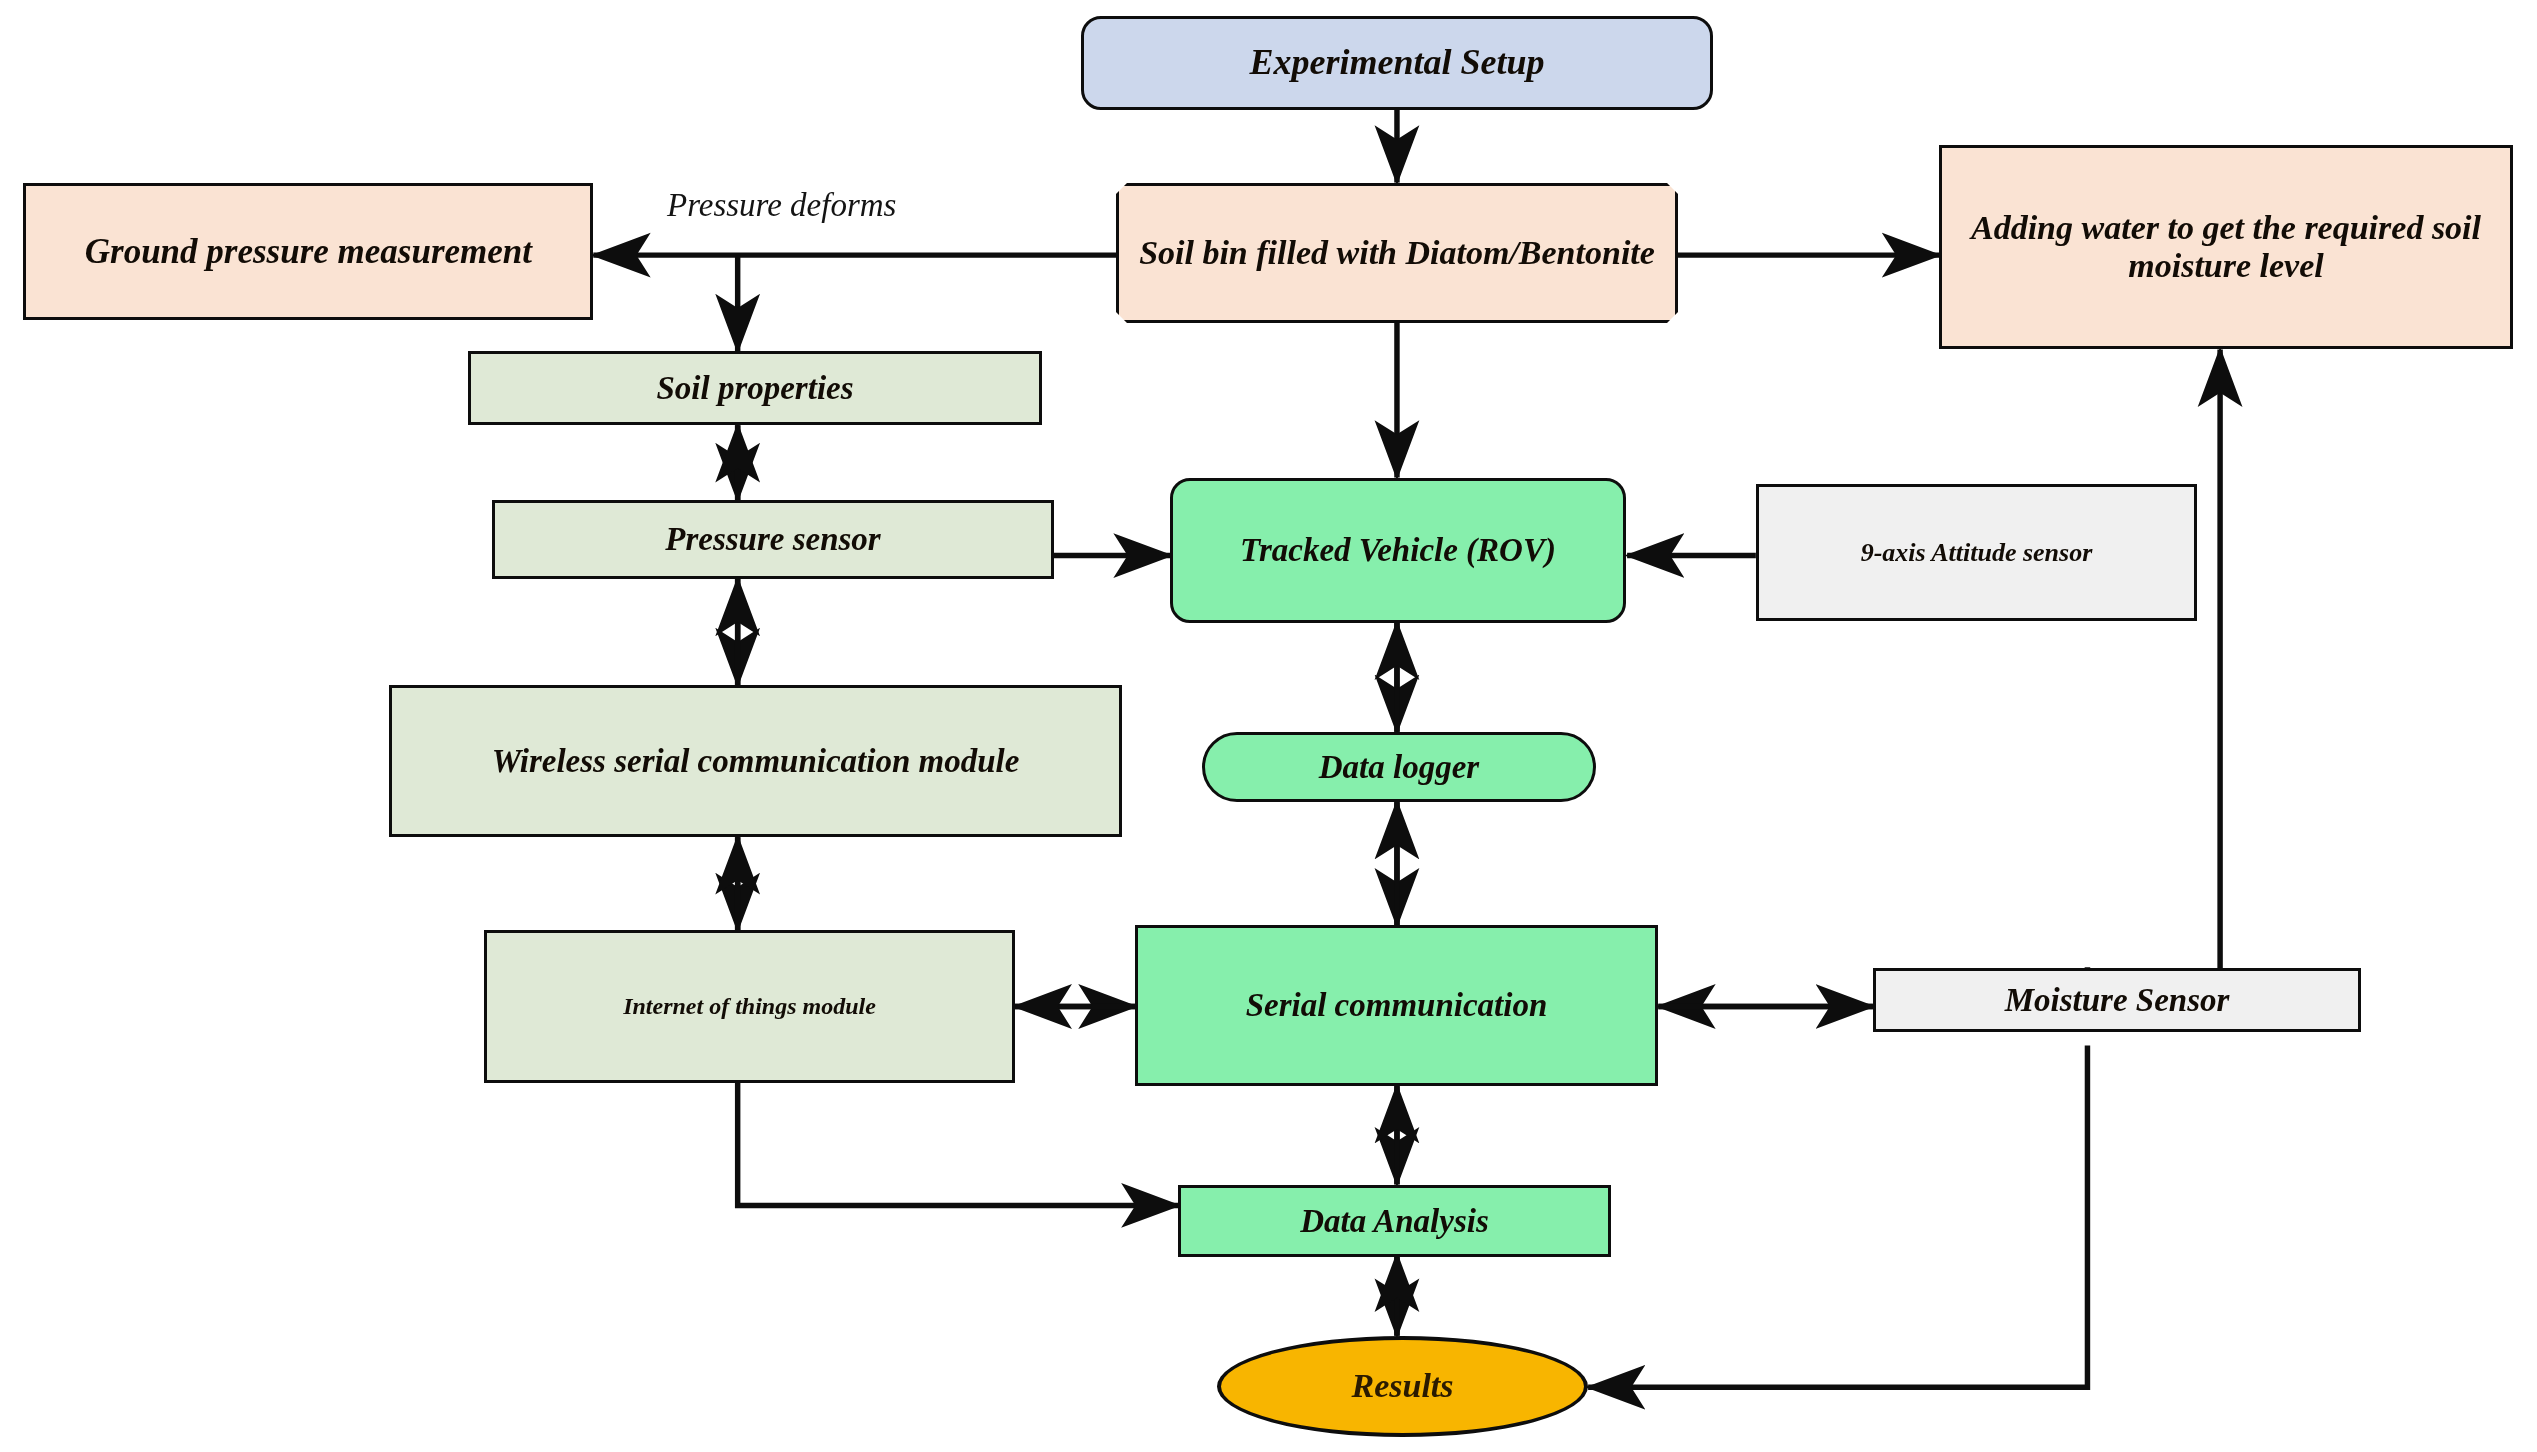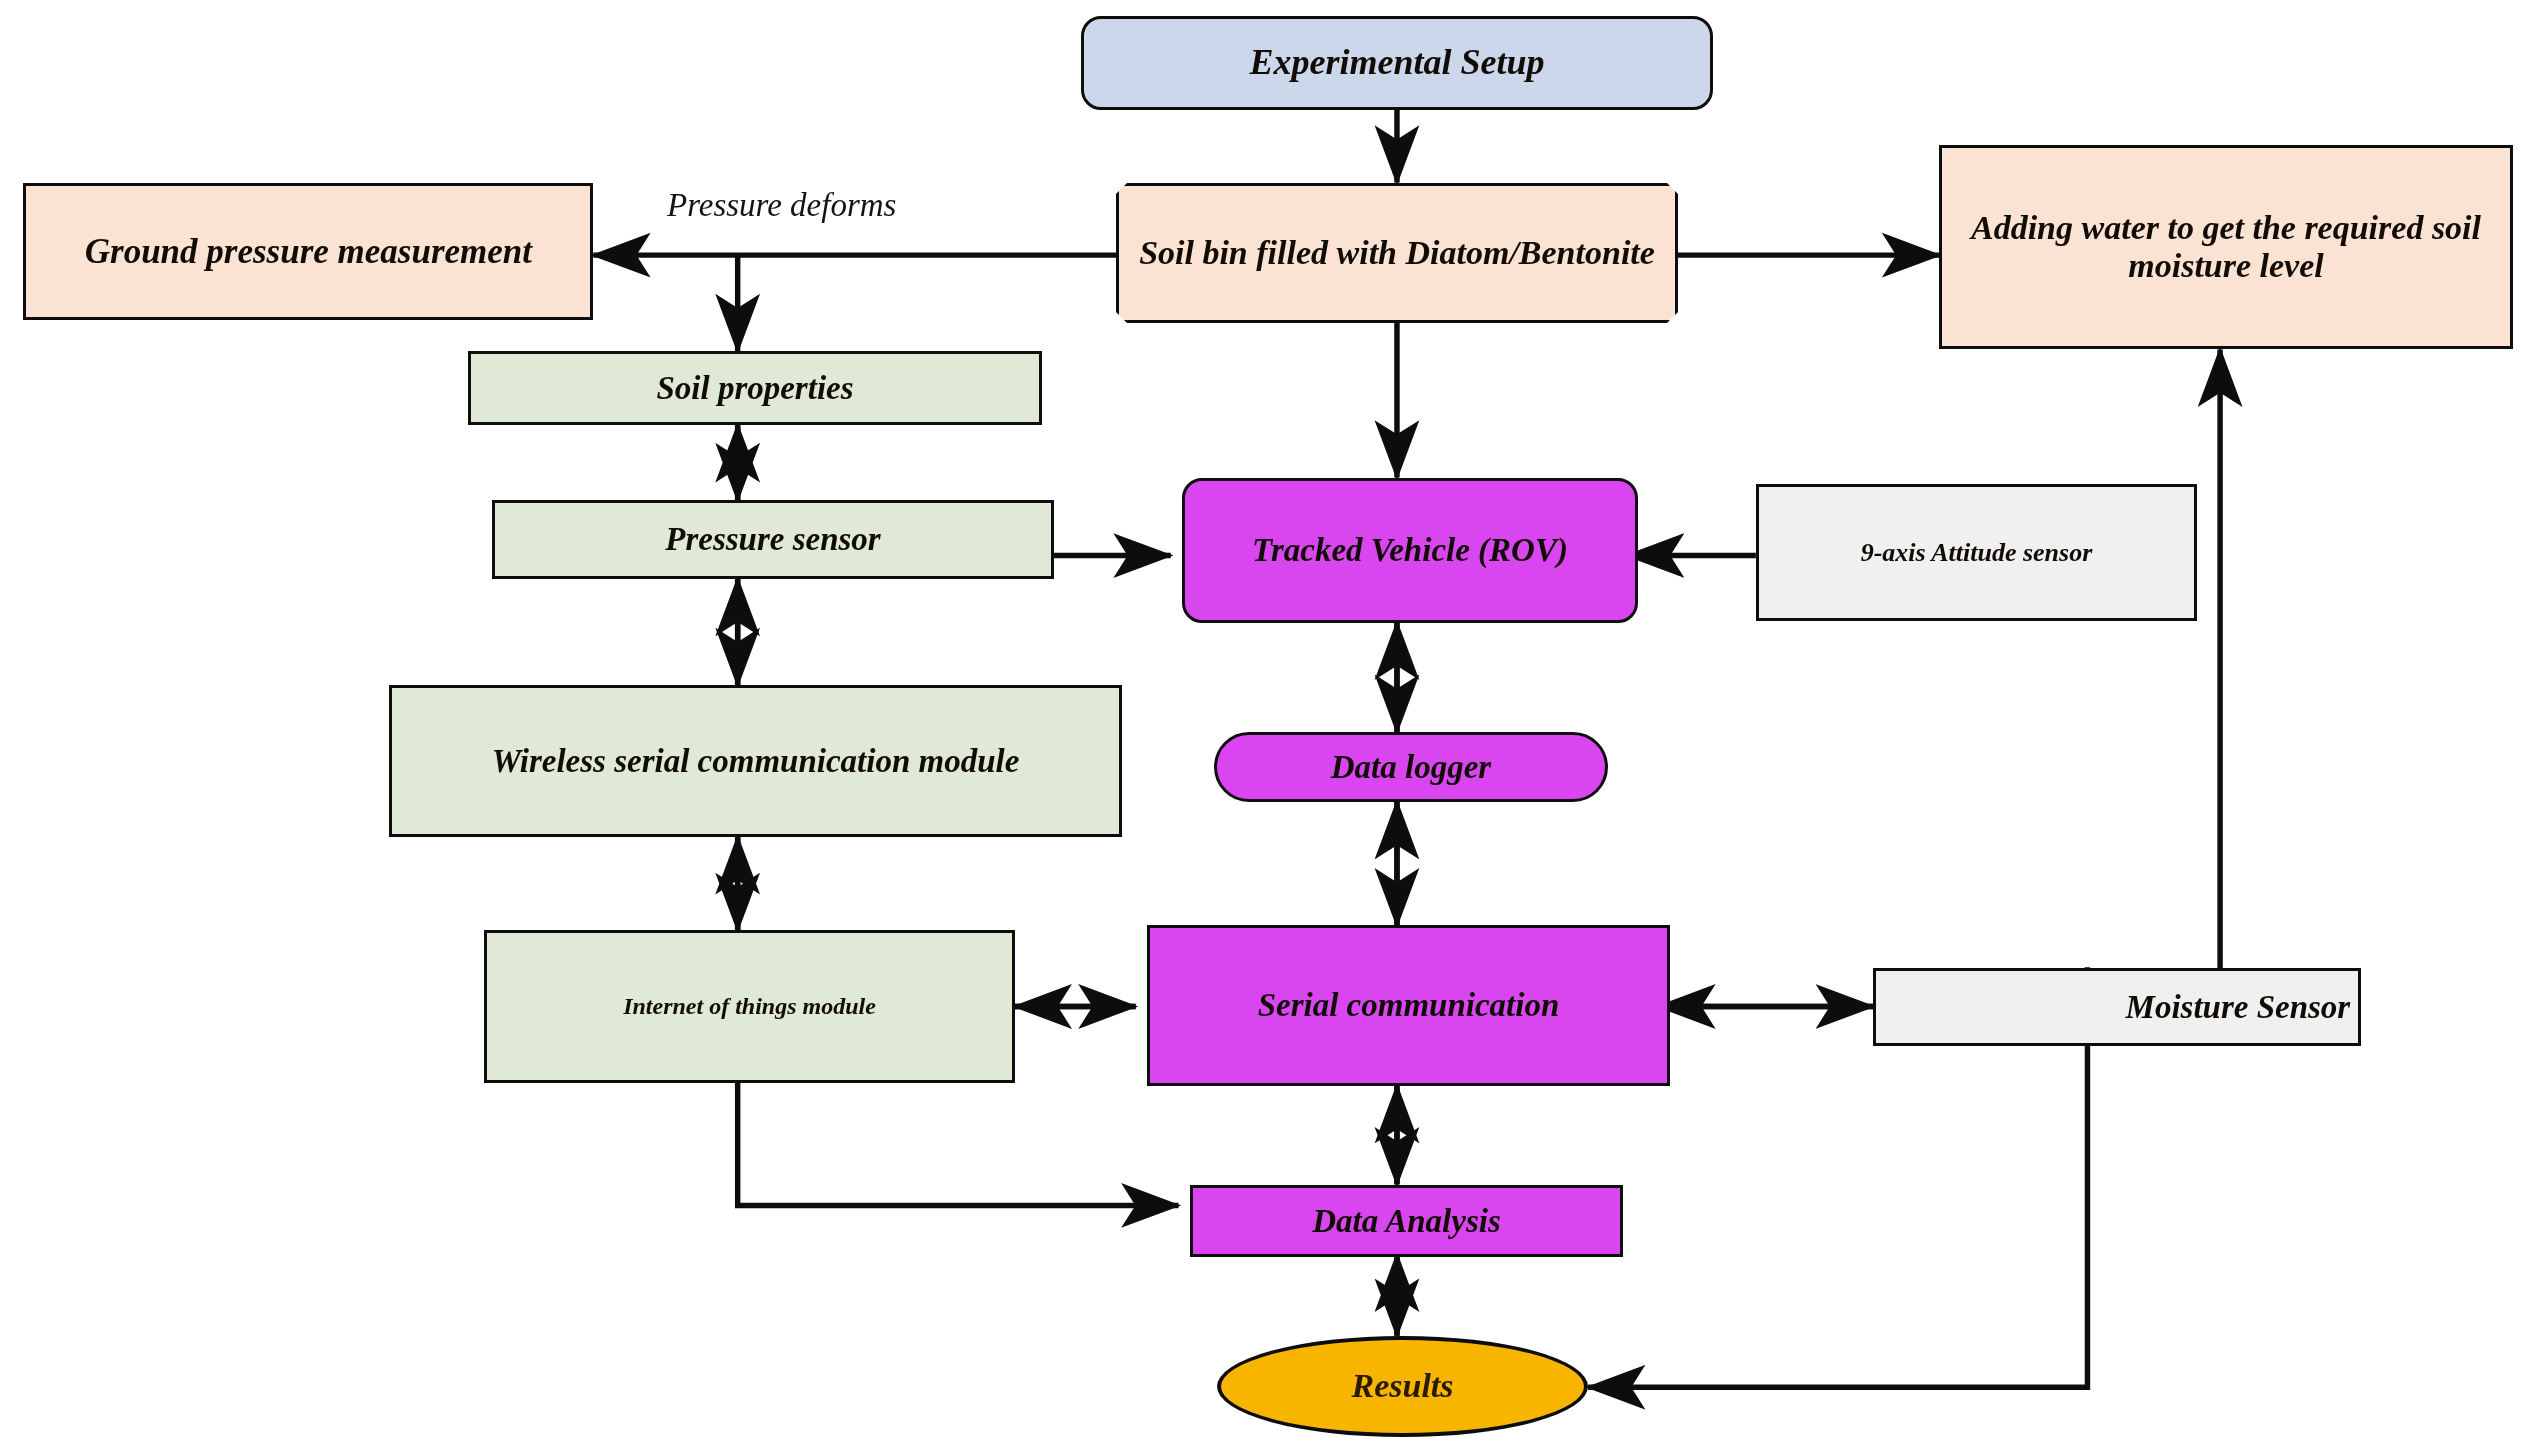--- a/index.html
+++ b/index.html
@@ -40,21 +40,21 @@
     padding: 3.1px 7.8px;
   }
   .node .label {
     display: block;
     width: 100%;
   }
   
   .fill-blue   { background: #ccd7ec; }
   .fill-peach  { background: #fae3d3; }
   .fill-green  { background: #dfe9d6; }
-  .fill-cream  { background: #d946ef; margin-left: 12px; }
+  .fill-cream  { background: #86efac; }
   .fill-gray   { background: #f0f0f0; }
   .fill-amber  { background: #f8b500; }
 
   
   .t-bold   { font-weight: bold; font-style: italic; }
   .t-normal { font-weight: bold; font-style: italic; }
 
   
   .sq   { border-radius: 0; }
   .rnd  { border-radius: 20px; }
@@ -180,21 +180,21 @@
   </div>
 
   <div class="node fill-cream pill t-normal" style="left:1202px; top:732px; width:394px; height:70px; font-size:33px;">
     <span class="label">Data logger</span>
   </div>
 
   <div class="node fill-cream sq t-normal" style="left:1135px; top:925px; width:523px; height:161px; font-size:33px;">
     <span class="label">Serial communication</span>
   </div>
 
-  <div class="node fill-gray sq t-normal" style="left:1873px; top:968px; width:488px; height:78px; font-size:33px;text-align:right;">
+  <div class="node fill-gray sq t-normal" style="left:1873px; top:968px; width:488px; height:64px; font-size:33px;">
     <span class="label">Moisture Sensor</span>
   </div>
 
   <div class="node fill-cream sq t-normal" style="left:1178px; top:1185px; width:433px; height:72px; font-size:33px;">
     <span class="label">Data Analysis</span>
   </div>
 
   <div class="node fill-amber ell t-bold" style="left:1217px; top:1336px; width:371px; height:101px; font-size:34px; border-width:4.7px; color:#2b1a00;">
     <span class="label">Results</span>
   </div>

